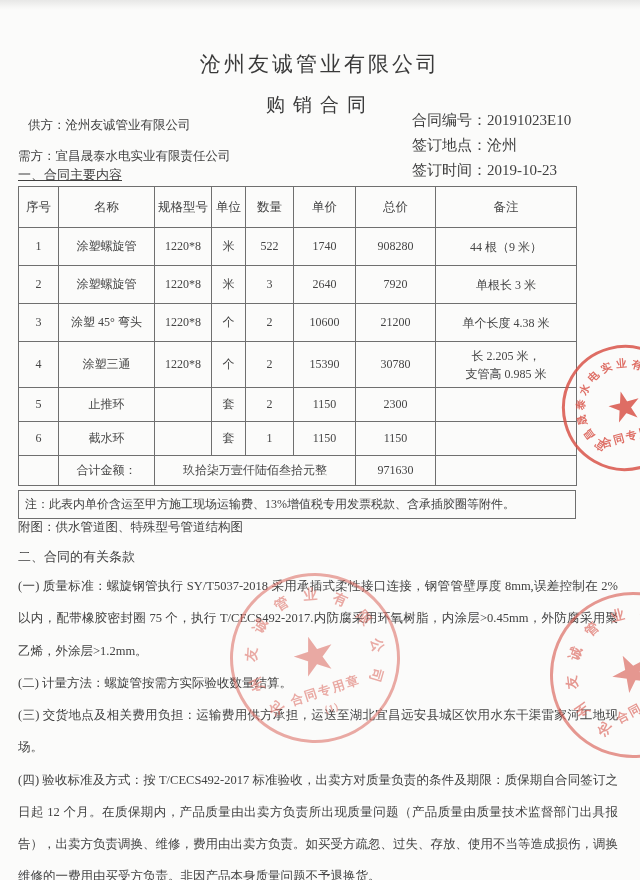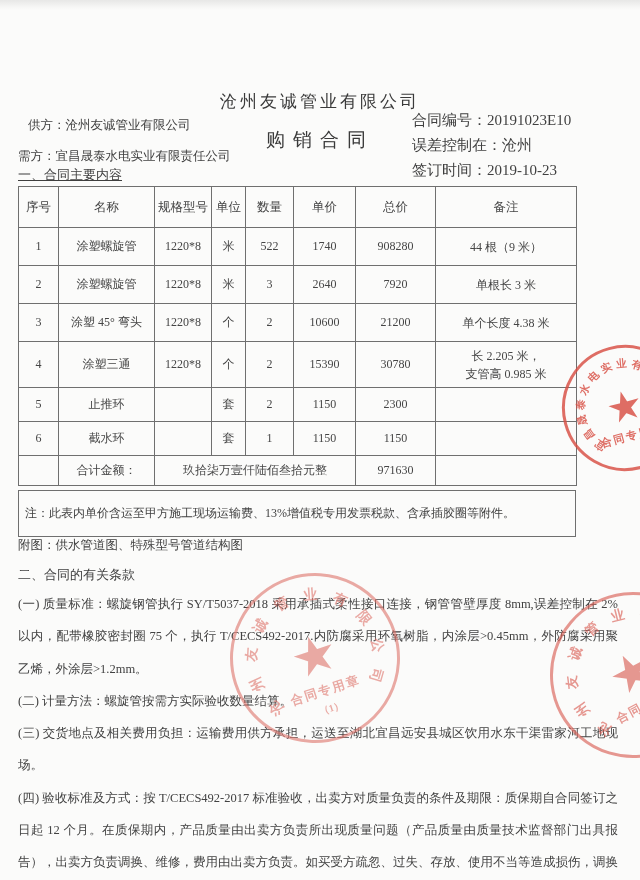--- a/index.html
+++ b/index.html
@@ -1,33 +1,33 @@
 <!DOCTYPE html>
 <html><head>
 <meta charset="utf-8">
 <style>
   html,body{margin:0;padding:0;}
   body{width:640px;height:880px;font-family:"Liberation Serif","DejaVu Serif",serif;}
   .page{position:relative;width:640px;height:880px;background:#fbfbfa;overflow:hidden;color:#3f3f3f;}
   .scan-edge{position:absolute;top:0;left:0;width:100%;height:10px;
     background:linear-gradient(#e7e7e6,#f6f6f5 70%,rgba(246,246,245,0));}
   .titles{position:absolute;top:50px;left:0;width:640px;text-align:center;}
-  .title-company{font-size:17px;letter-spacing:3px;color:#3a3a3a;margin-top:40px;}
+  .title-company{font-size:21px;letter-spacing:3px;color:#3a3a3a;}
   .title-doc{margin-top:14px;font-size:19px;letter-spacing:8px;color:#3a3a3a;}
   .meta-left-1{position:absolute;left:28px;top:117px;font-size:12.5px;}
   .meta-left-2{position:absolute;left:18px;top:148px;font-size:12.5px;}
   .meta-right{position:absolute;left:412px;top:108px;font-size:15px;line-height:1.68;}
   .sec1-heading{position:absolute;left:18px;top:166px;font-size:13px;text-decoration:underline;}
   .content{position:absolute;left:18px;top:186px;width:604px;}
   table.items{border-collapse:collapse;table-layout:fixed;width:558px;font-size:12px;color:#454545;}
   table.items th,table.items td{border:1px solid #6f6f6f;text-align:center;vertical-align:middle;
     padding:1px 2px;font-weight:normal;overflow:hidden;}
   table.items thead th{height:38px;font-size:12.5px;}
   .remark-cell{white-space:pre-line;line-height:1.5;}
-  .note-box{width:544px;border:1px solid #6f6f6f;margin-top:4px;padding:14px 6px;font-size:12px;}
+  .note-box{width:544px;border:1px solid #6f6f6f;margin-top:4px;padding:5px 6px;font-size:12px;}
   .attachment{font-size:12.5px;}
   .sec2-heading{margin-top:12px;font-size:13px;}
   .clauses{margin-top:4px;width:600px;}
   .clause{margin:0;font-size:12.5px;line-height:2.58;text-align:justify;color:#424242;}
   
   .stamp{position:absolute;border-radius:50%;border:3px solid currentColor;}
   .stamp .ring-char{position:absolute;left:50%;top:50%;width:1em;height:1em;
     margin-left:-0.5em;margin-top:-0.5em;display:flex;align-items:center;justify-content:center;}
   .stamp .star{position:absolute;left:50%;top:50%;transform:translate(-50%,-54%);line-height:1;}
   .stamp .bottom-text{position:absolute;left:50%;transform:translateX(-50%);white-space:nowrap;letter-spacing:2px;}
@@ -53,21 +53,21 @@
   <div class="titles">
     <div class="title-company">沧州友诚管业有限公司</div>
     <div class="title-doc">购销合同</div>
   </div>
 
   <div class="meta-left-1">供方：沧州友诚管业有限公司</div>
   <div class="meta-left-2">需方：宜昌晟泰水电实业有限责任公司</div>
 
   <div class="meta-right">
     <div>合同编号：20191023E10</div>
-    <div>误差控制在：沧州</div>
+    <div>签订地点：沧州</div>
     <div>签订时间：2019-10-23</div>
   </div>
 
   <div class="sec1-heading">一、合同主要内容</div>
 
   <div class="content">
     <table class="items">
       <colgroup>
         <col style="width:40px">
           <col style="width:96px">

